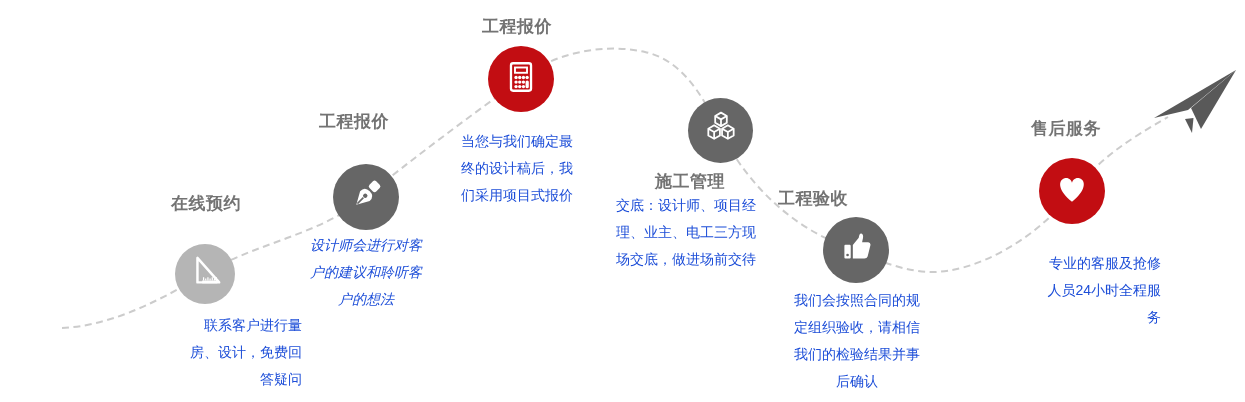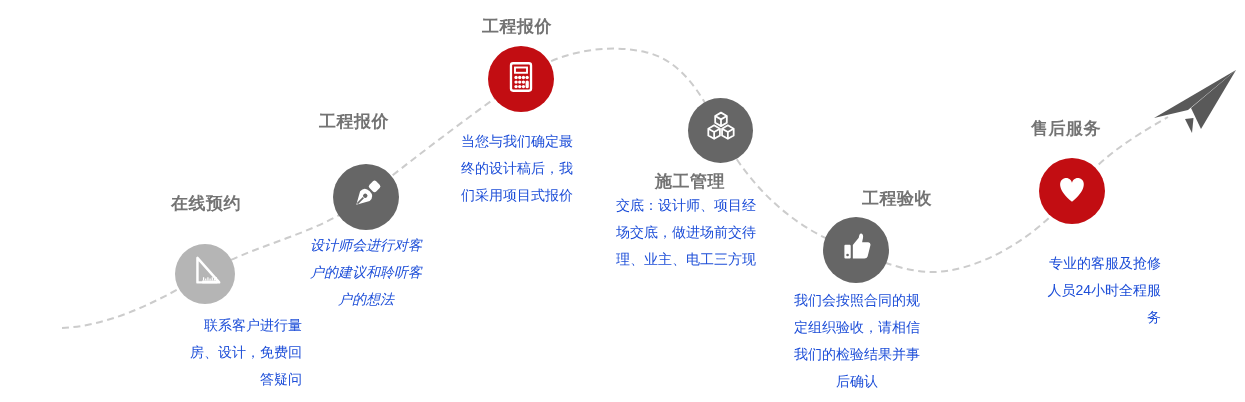--- a/index.html
+++ b/index.html
@@ -105,25 +105,25 @@
         </g>
         <g>
           <path d="M24.5 14.5 L30 17.7 L30 24.1 L24.5 27.3 L19 24.1 L19 17.7 Z"></path>
           <path d="M19 17.7 L24.5 20.9 L30 17.7 M24.5 20.9 L24.5 27.3"></path>
         </g>
       </svg>
     </span>
   </div>
   <div class="step-desc" style="left:596px;top:192px;">
     <div>交底：设计师、项目经</div>
+    <div>理、业主、电工三方现</div>
     <div>场交底，做进场前交待</div>
-    <div>理、业主、电工三方现</div>
   </div>
 
-  <div class="step-title" style="left:812px;top:187px;">工程验收</div>
+  <div class="step-title" style="left:728px;top:187px;">工程验收</div>
   <div class="circle bg-dark" style="left:823px;top:217px;width:66px;height:66px;">
     <span>
       <svg width="38" height="38" viewBox="0 0 36 36">
         <rect x="7" y="15" width="6" height="13" rx="1" fill="#ffffff"></rect>
         <circle cx="10" cy="24.6" r="1.25" fill="currentColor"></circle>
         <path d="M15 28 L15 15.2 L20.6 8.4 Q21.2 3.4 23.6 4.5 Q25.6 5.6 24.1 11 L23.8 12.6 L29.6 12.6 Q32.2 13.1 31.6 15.6 L29 26.1 Q28.4 28 26 28 Z" fill="#ffffff"></path>
       </svg>
     </span>
   </div>
   <div class="step-desc" style="left:767px;top:287px;">

